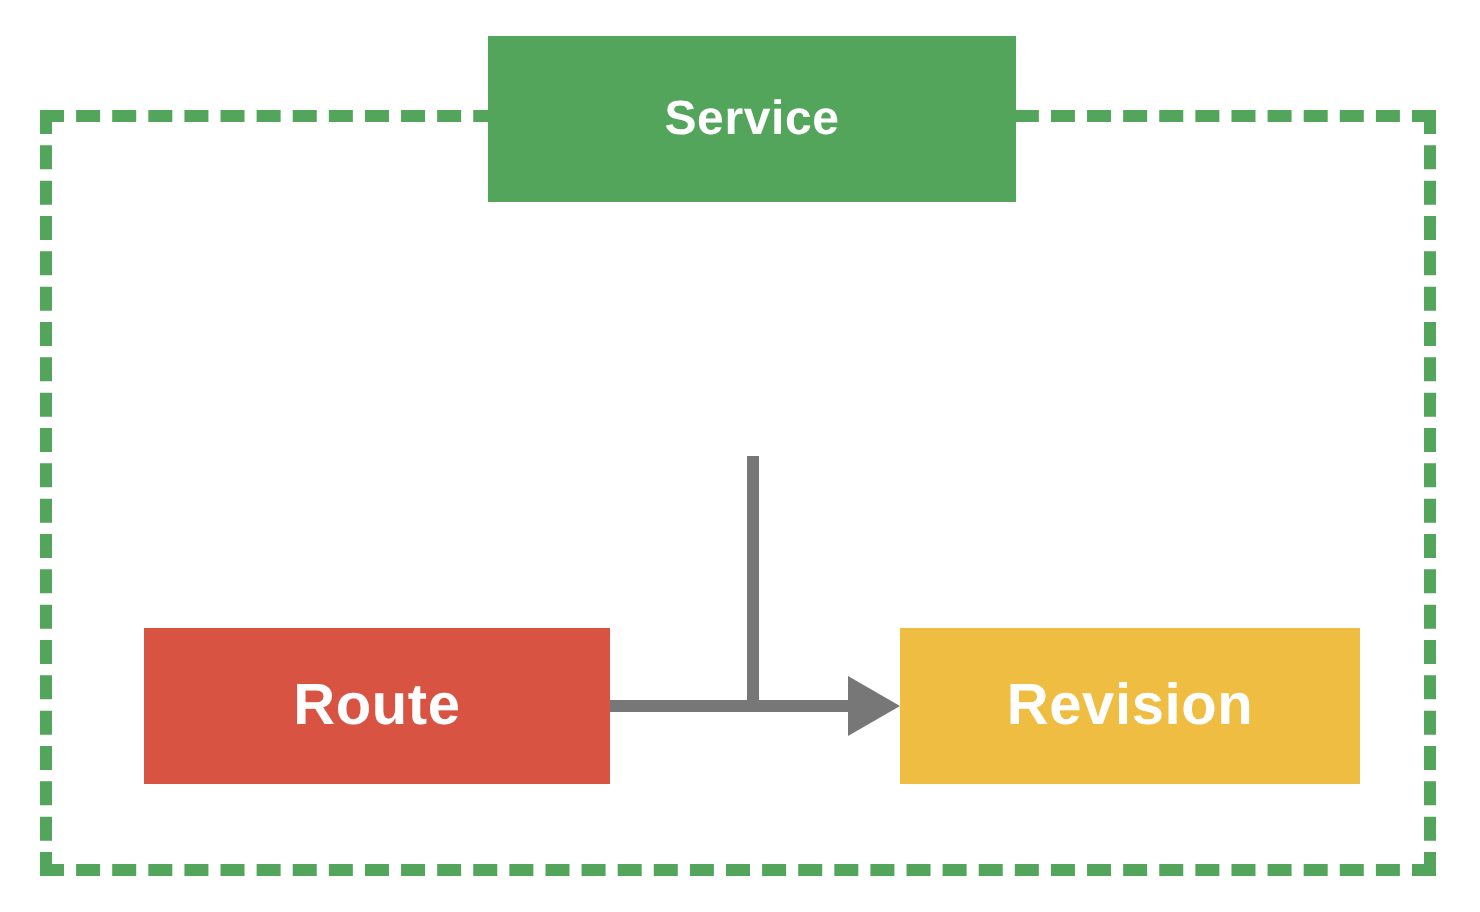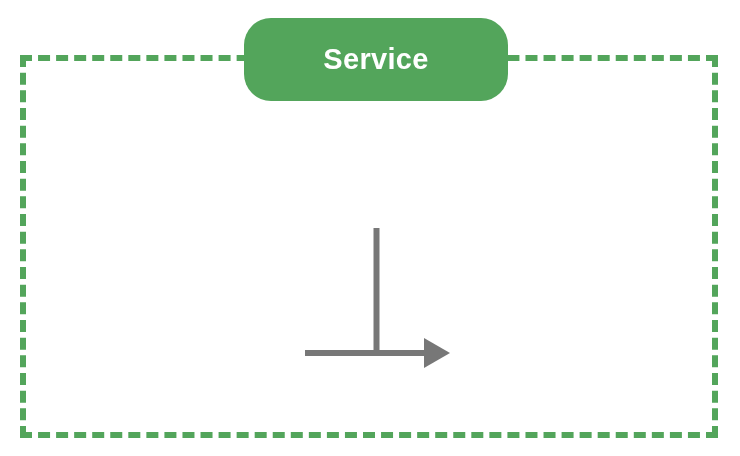--- a/index.html
+++ b/index.html
@@ -45,22 +45,21 @@
     letter-spacing: 0.3px;
     white-space: nowrap;
     user-select: none;
   }
   #node-service {
     left: 244px;
     top: 18px;
     width: 264px;
     height: 83px;
     background: #53a55b;
-    font-size: 29px;
-    border-radius: 27px;
+    font-size: 24px;
   }
   #node-configuration {
     left: 240px;
     top: 148px;
     width: 270px;
     height: 80px;
     background: #5287ee;
     font-size: 29px;
   }
   #node-route {
@@ -91,15 +90,21 @@
     <line x1="376.5" y1="228" x2="376.5" y2="356" stroke="#777777" stroke-width="6"></line>
     <line x1="305" y1="353" x2="424" y2="353" stroke="#777777" stroke-width="6"></line>
     <polygon points="424,338 450,353 424,368" fill="#777777"></polygon>
   </svg>
 
   <div class="node" id="node-service">
     <span>Service</span>
   </div>
 
 
+  <div class="node" id="node-route">
+    <span>Route</span>
+  </div>
 
+  <div class="node" id="node-revision">
+    <span>Revision</span>
+  </div>
 
 </div>
 
 </body></html>

